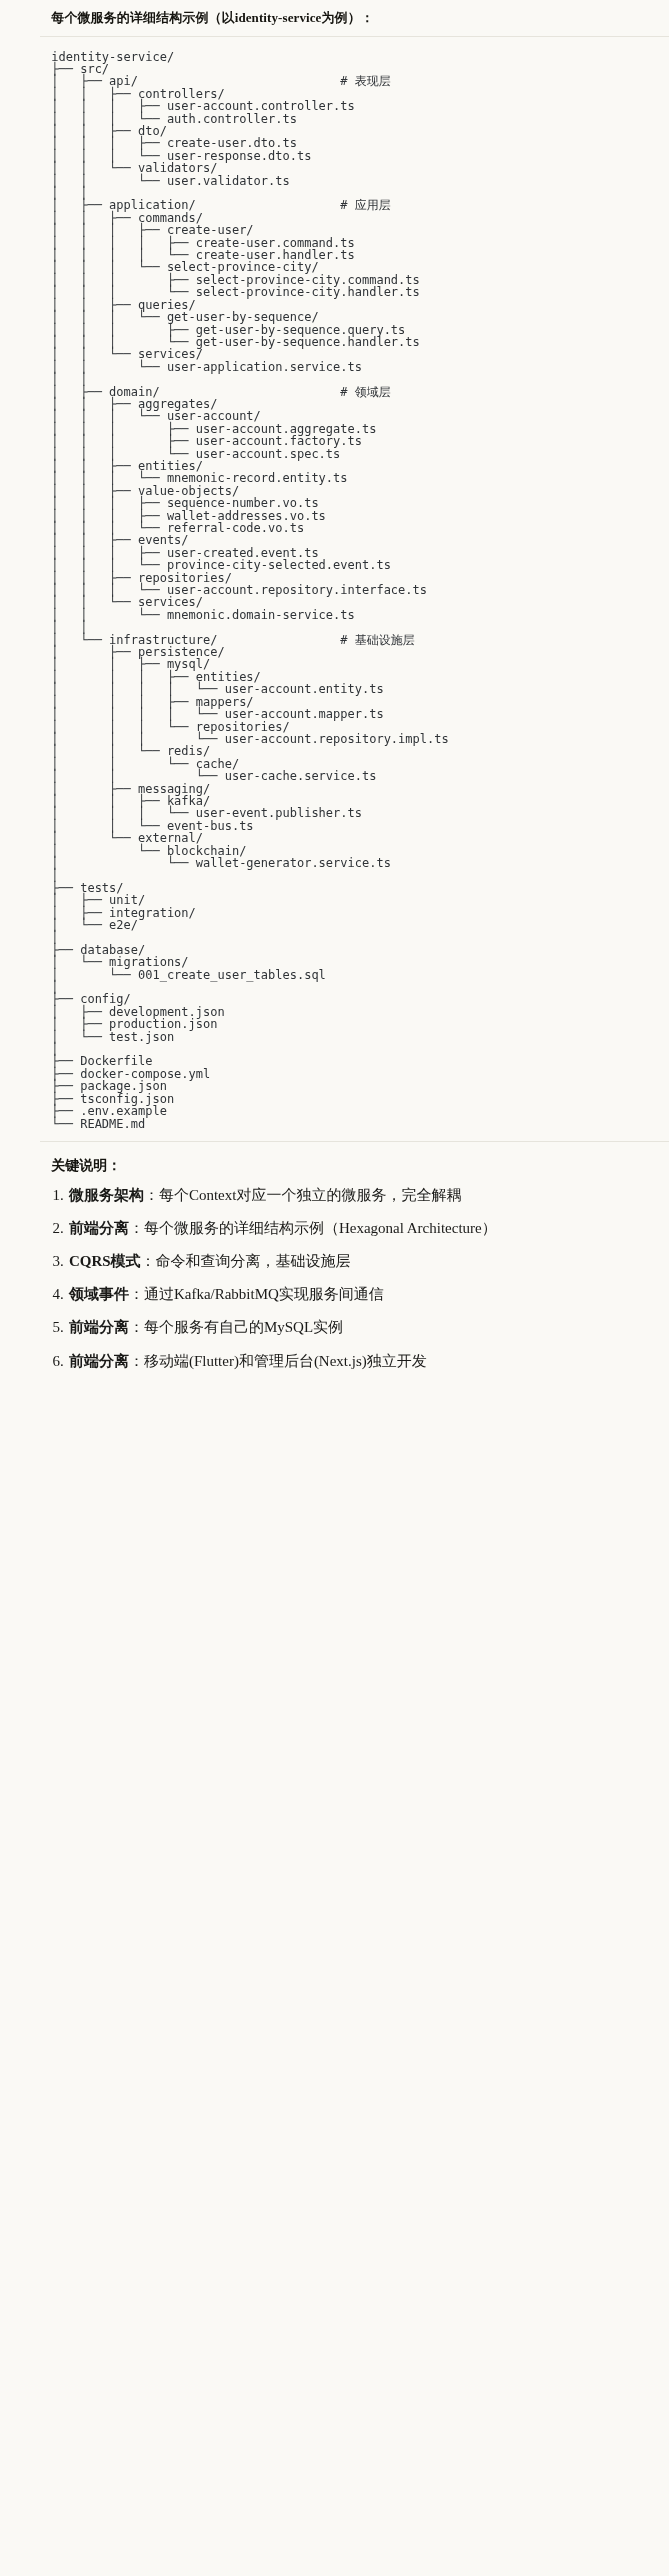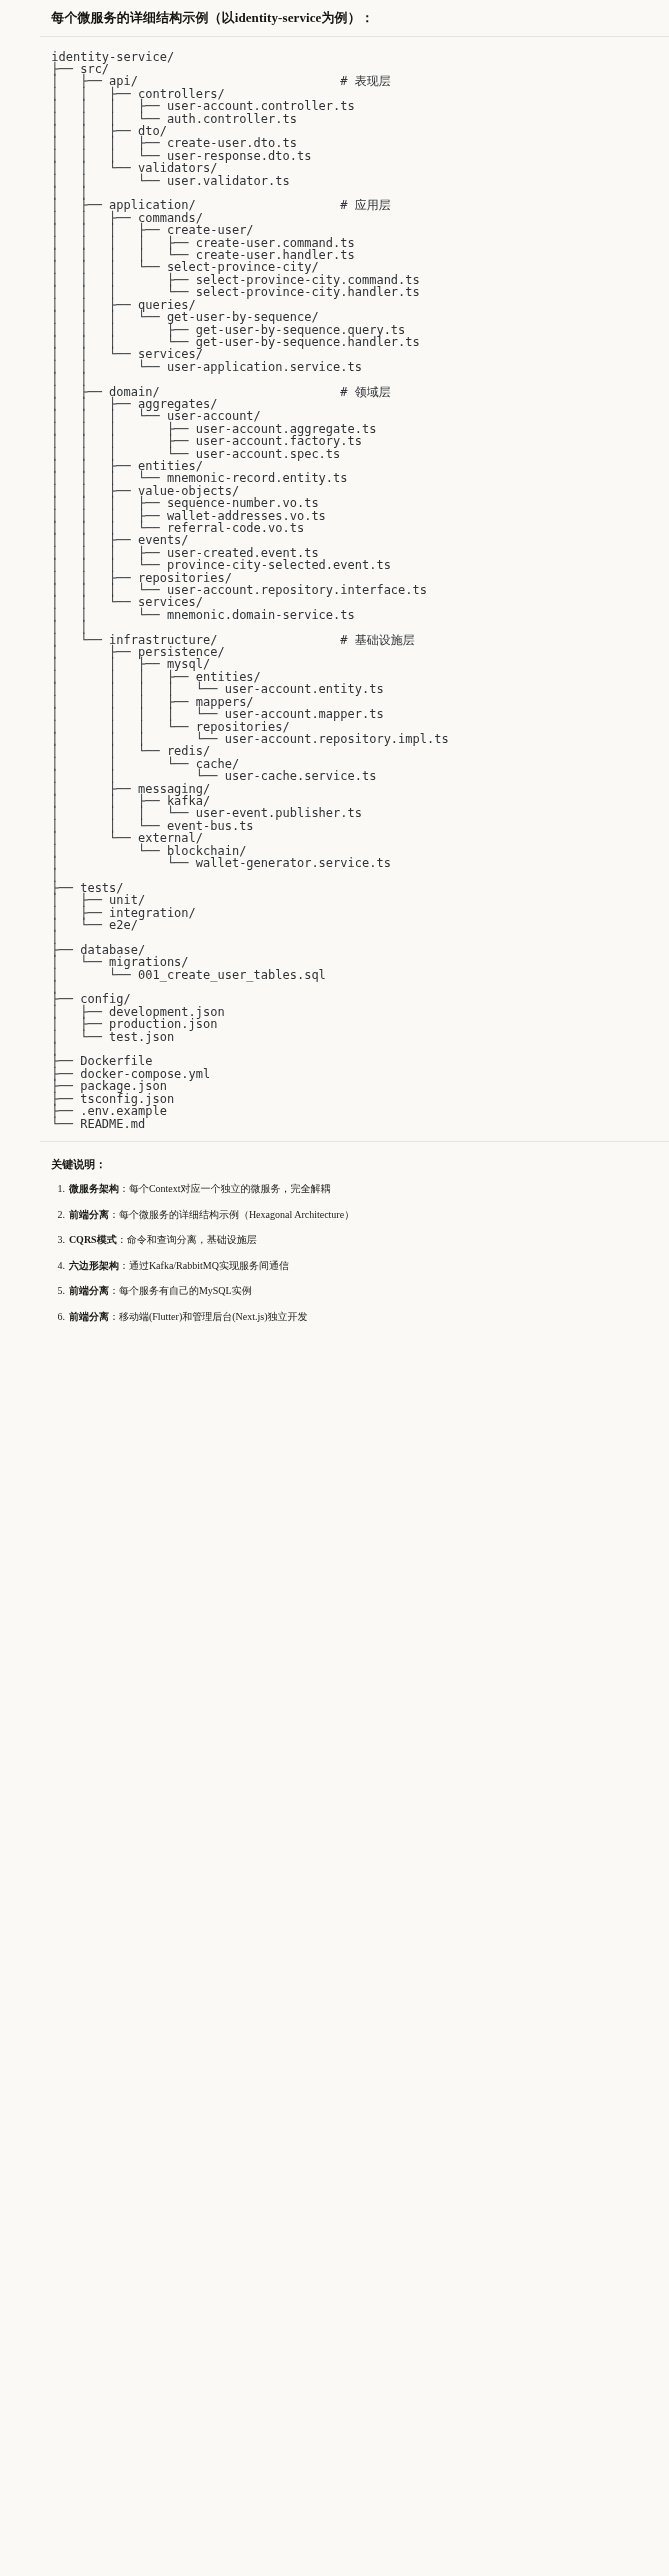--- a/index.html
+++ b/index.html
@@ -55,29 +55,29 @@
     tab-size: 4;
   }
 
   
   .notes {
     padding: 3.8px 11.3px 13.8px 11.3px;
   }
   .notes-title {
     font-family: "Liberation Serif", "DejaVu Serif", serif;
     font-weight: bold;
-    font-size: 11px;
+    font-size: 14px;
     margin: 11.3px 0 8.8px 0;
     color: #15140f;
   }
   ol.note-list {
     margin: 0;
     padding: 0 0 0 16.3px;
     list-style: decimal;
-    font-size: 10px;
+    font-size: 15px;
     line-height: 1.5;
   }
   ol.note-list > li {
     margin: 0 0 10.6px 0;
     padding-left: 1.3px;
   }
   ol.note-list > li:last-child { margin-bottom: 16px; }
   ol.note-list .k {
     font-weight: bold;
   }
@@ -189,21 +189,21 @@
 
   <hr class="rule">
 
   <div class="notes">
     <div class="notes-title">关键说明：</div>
 
     <ol class="note-list">
         <li><span class="k">微服务架构</span><span>：</span><span>每个Context对应一个独立的微服务，完全解耦</span></li>
         <li><span class="k">前端分离</span><span>：</span><span>每个微服务的详细结构示例（Hexagonal Architecture）</span></li>
         <li><span class="k">CQRS模式</span><span>：</span><span>命令和查询分离，基础设施层</span></li>
-        <li><span class="k">六边形架构</span><span>：</span><span>通过Kafka/RabbitMQ实现服务间通信</span></li>
+        <li><span class="k">领域事件</span><span>：</span><span>通过Kafka/RabbitMQ实现服务间通信</span></li>
         <li><span class="k">前端分离</span><span>：</span><span>每个服务有自己的MySQL实例</span></li>
         <li><span class="k">前端分离</span><span>：</span><span>移动端(Flutter)和管理后台(Next.js)独立开发</span></li>
       </ol>
 
   </div>
 
 </div>
 
 
 </body></html>

